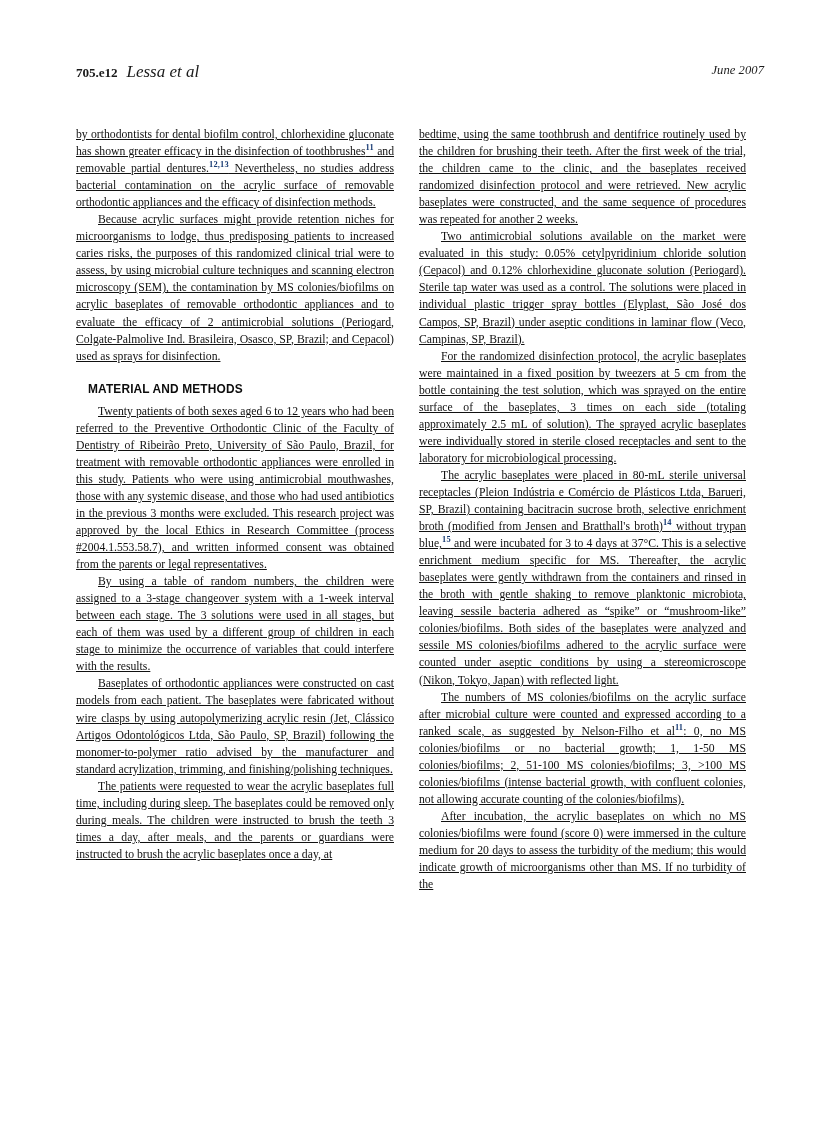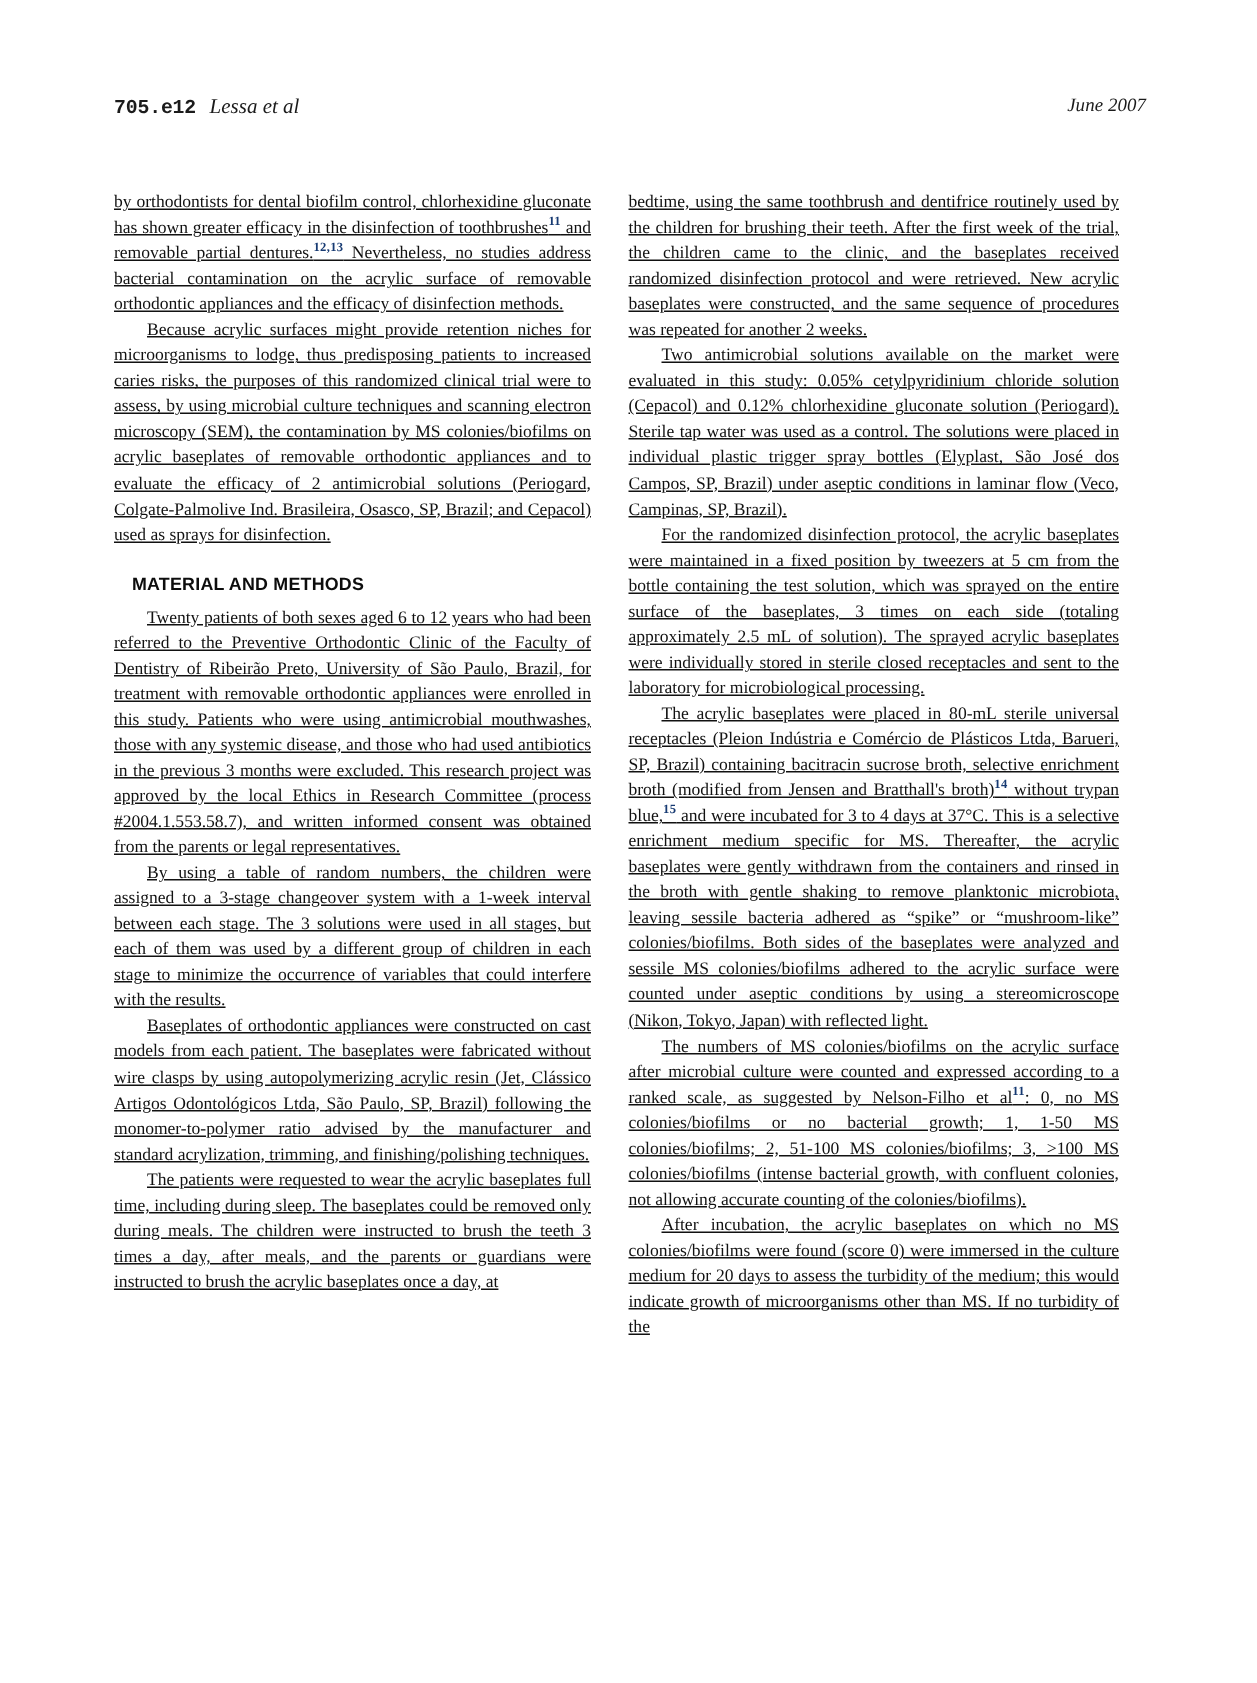--- a/index.html
+++ b/index.html
@@ -33,31 +33,31 @@
     width: 688px;
     height: 46px;
   }
   .rh-left {
     position: absolute;
     left: 0;
     top: 0;
     white-space: nowrap;
   }
   .rh-folio {
-    font-family: Liberation Mono, monospace;
+    font-family: Liberation Serif, serif;
     font-weight: bold;
     font-size: 13.2px;
     letter-spacing: -0.1px;
     color: #1b1b1b;
     text-align: center;
   }
   .rh-authors {
     font-family: "Liberation Serif", "DejaVu Serif", serif;
     font-style: italic;
-    font-size: 14px;
+    font-size: 17px;
     color: #1b1b1b;
     margin-left: 9px;
   }
   .rh-right {
     position: absolute;
     right: 0;
     top: 0;
     text-align: right;
     font-family: "Liberation Serif", "DejaVu Serif", serif;
     font-style: italic;

